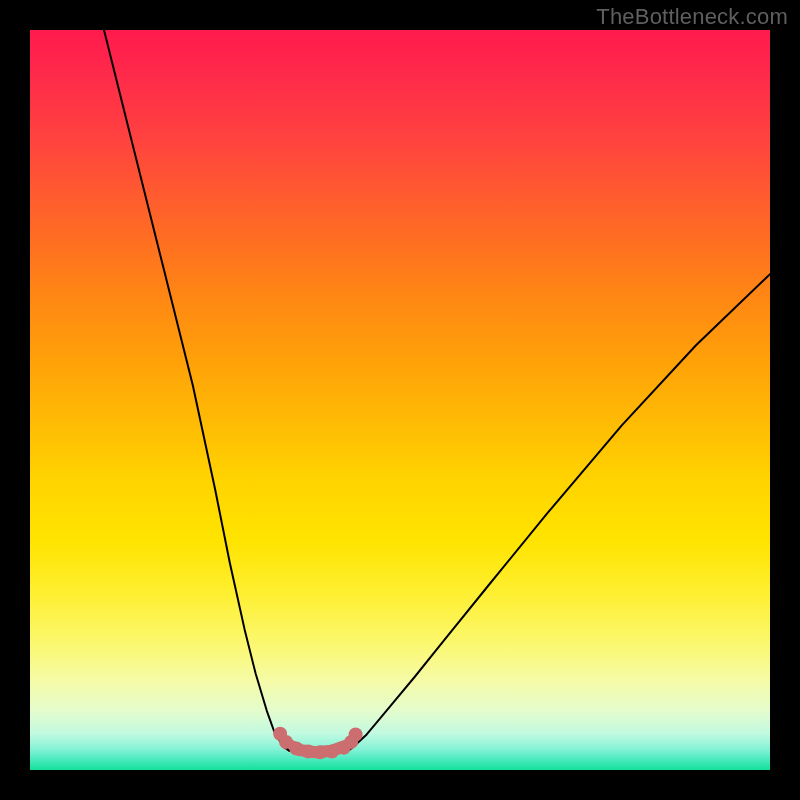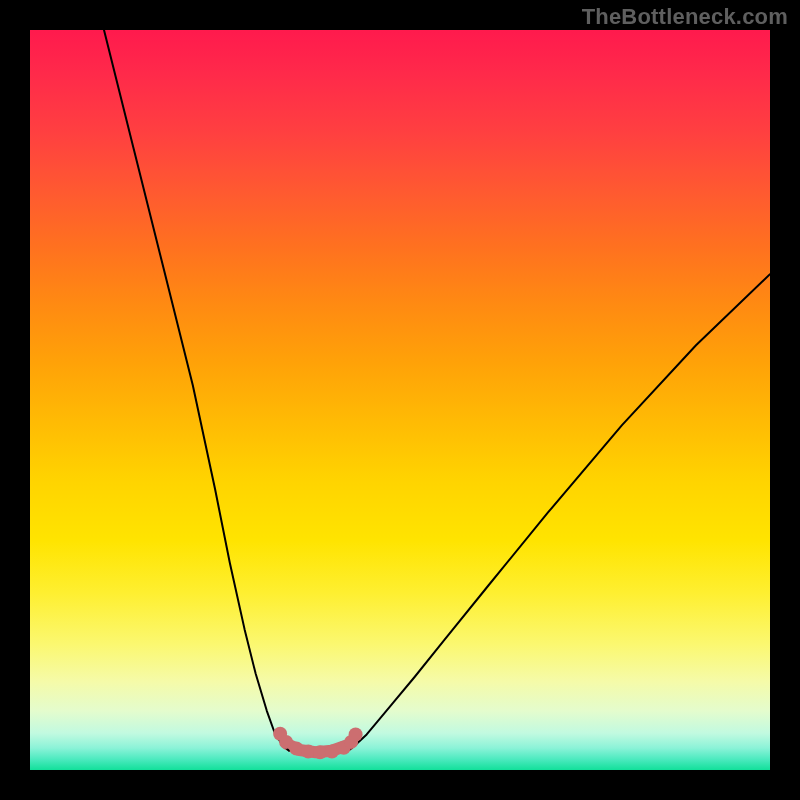--- a/index.html
+++ b/index.html
@@ -53,21 +53,21 @@
       #4eeac0 98.5%,
       #12e09a 100%
     );
   }
   .watermark {
     position: absolute;
     top: 4px;
     right: 12px;
     font-size: 22px;
     color: #5f5f5f;
-    font-weight: 700;
+    font-weight: 400;
     letter-spacing: 0.2px;
     user-select: none;
     text-align: center;
   }
   svg.curve {
     position: absolute;
     left: 0;
     top: 0;
     width: 740px;
     height: 740px;

